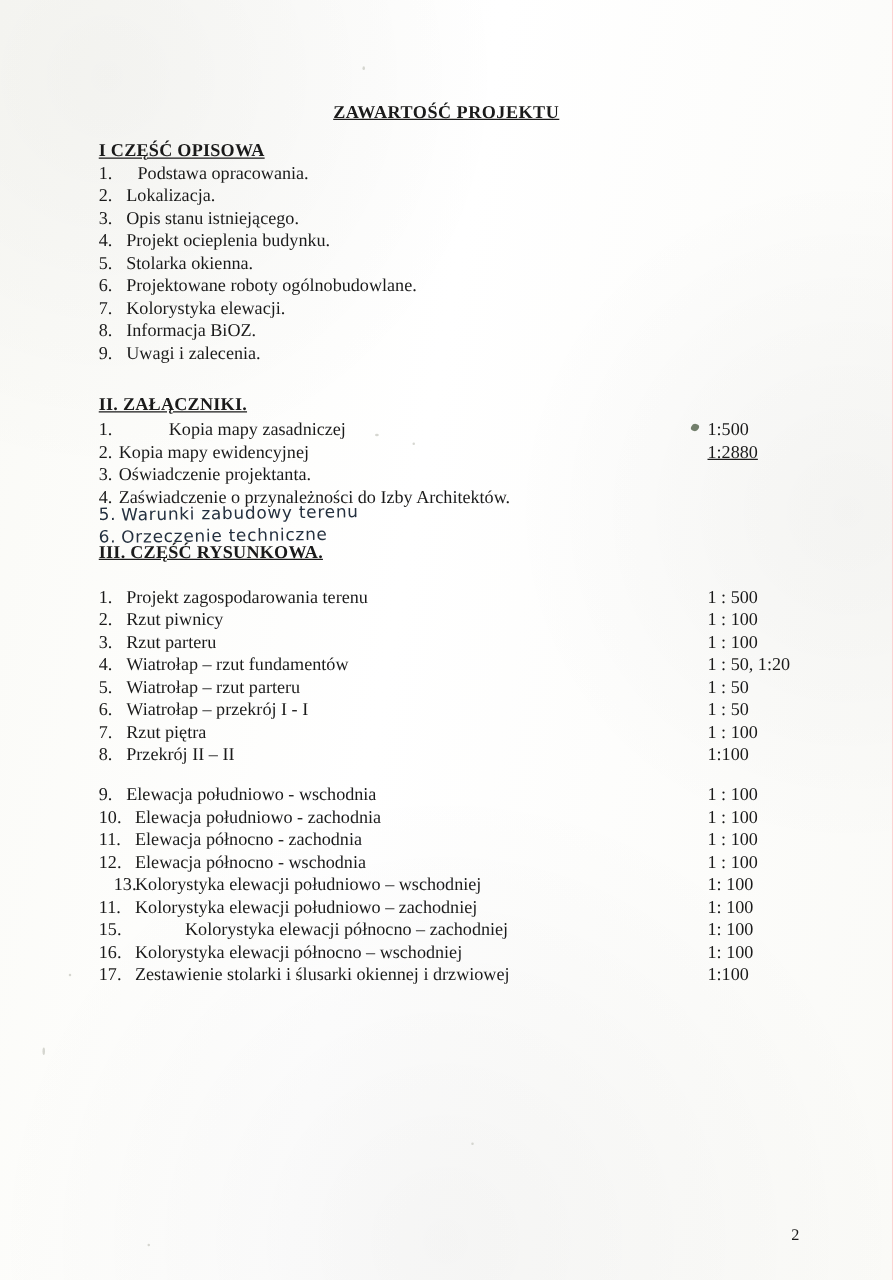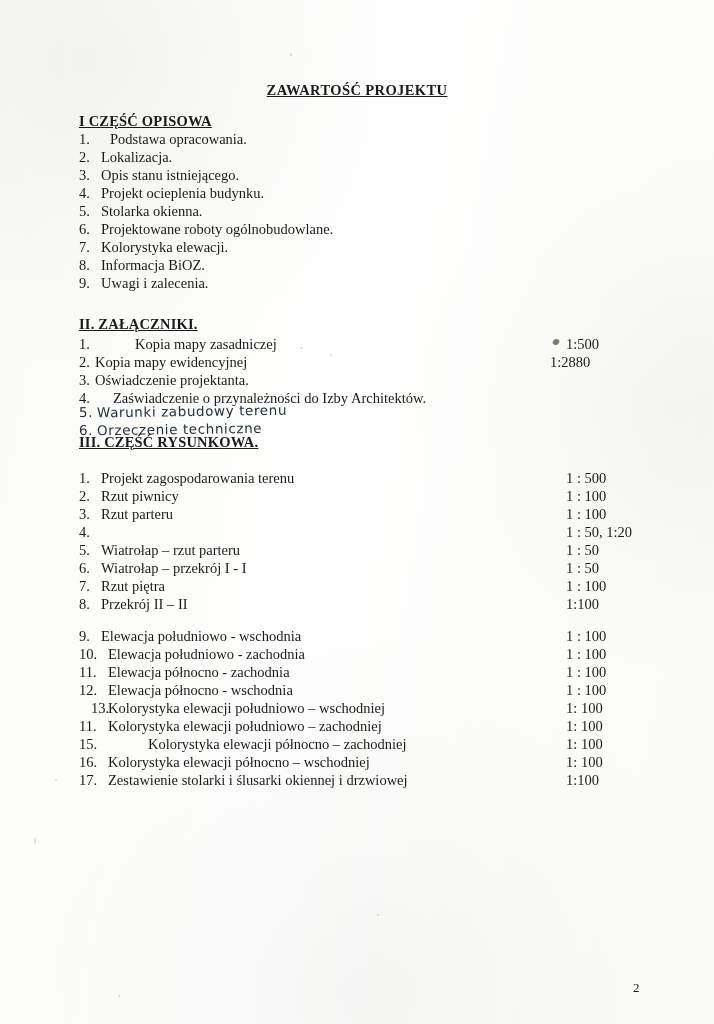--- a/index.html
+++ b/index.html
@@ -150,27 +150,27 @@
 
     <div class="section-head" id="head-zalaczniki">II. ZAŁĄCZNIKI.</div>
 
     <div class="num" style="top:336px; left:79px;">1.</div>
     <div class="line" style="top:336px; left:95px;margin-left:40px;">Kopia mapy zasadniczej</div>
     <div class="scale" style="top:336px; left:566px;">1:500</div>
     <div class="marker-dot" style="top:339px; left:553px;"></div>
 
     <div class="num" style="top:354px; left:79px;">2.</div>
     <div class="line" style="top:354px; left:95px;">Kopia mapy ewidencyjnej</div>
-    <div class="scale" style="top:354px; left:550px;">1:2880</div>
+    <div class="scale" style="top:354px; left:566px;text-decoration:underline;">1:2880</div>
 
     <div class="num" style="top:372px; left:79px;">3.</div>
     <div class="line" style="top:372px; left:95px;">Oświadczenie projektanta.</div>
 
     <div class="num" style="top:390px; left:79px;">4.</div>
-    <div class="line" style="top:390px; left:95px;margin-left:18px;">Zaświadczenie o przynależności do Izby Architektów.</div>
+    <div class="line" style="top:390px; left:95px;">Zaświadczenie o przynależności do Izby Architektów.</div>
 
     <div class="hand" style="top:404px; left:79px;">5.</div>
     <div class="hand" style="top:403px; left:97px;">Warunki zabudowy terenu</div>
 
     <div class="hand" style="top:422px; left:79px;">6.</div>
     <div class="hand" style="top:421px; left:97px;">Orzeczenie techniczne</div>
 
     <div class="section-head" id="head-rysunkowa">III. CZĘŚĆ RYSUNKOWA.</div>
 
     <div class="num" style="top:470px; left:79px;">1.</div>
@@ -179,20 +179,21 @@
 
     <div class="num" style="top:488px; left:79px;">2.</div>
     <div class="line" style="top:488px; left:101px;">Rzut piwnicy</div>
     <div class="scale" style="top:488px; left:566px;">1 : 100</div>
 
     <div class="num" style="top:506px; left:79px;">3.</div>
     <div class="line" style="top:506px; left:101px;">Rzut parteru</div>
     <div class="scale" style="top:506px; left:566px;">1 : 100</div>
 
     <div class="num" style="top:524px; left:79px;">4.</div>
+    <div class="line" style="top:524px; left:101px;">Wiatrołap – rzut fundamentów</div>
     <div class="scale" style="top:524px; left:566px;">1 : 50, 1:20</div>
 
     <div class="num" style="top:542px; left:79px;">5.</div>
     <div class="line" style="top:542px; left:101px;">Wiatrołap – rzut parteru</div>
     <div class="scale" style="top:542px; left:566px;">1 : 50</div>
 
     <div class="num" style="top:560px; left:79px;">6.</div>
     <div class="line" style="top:560px; left:101px;">Wiatrołap – przekrój I - I</div>
     <div class="scale" style="top:560px; left:566px;">1 : 50</div>
 

